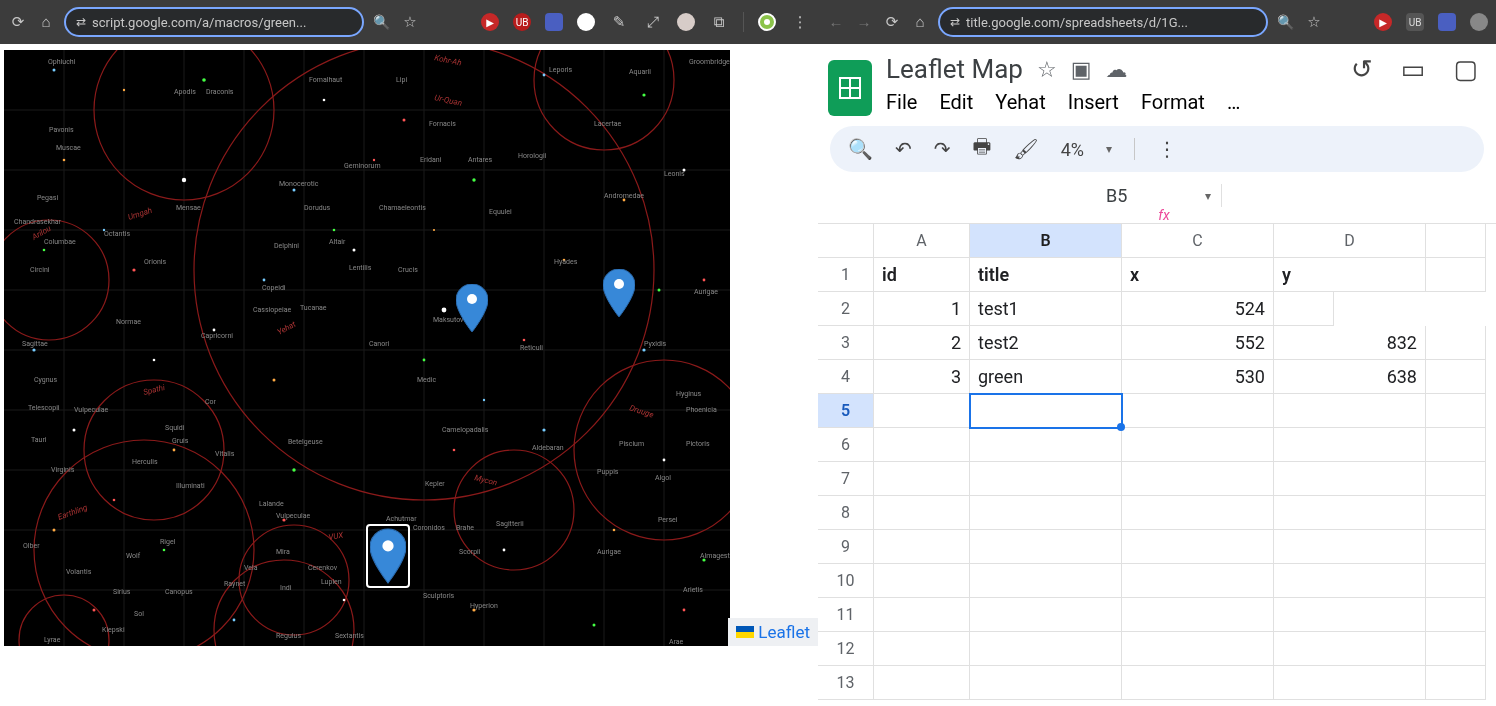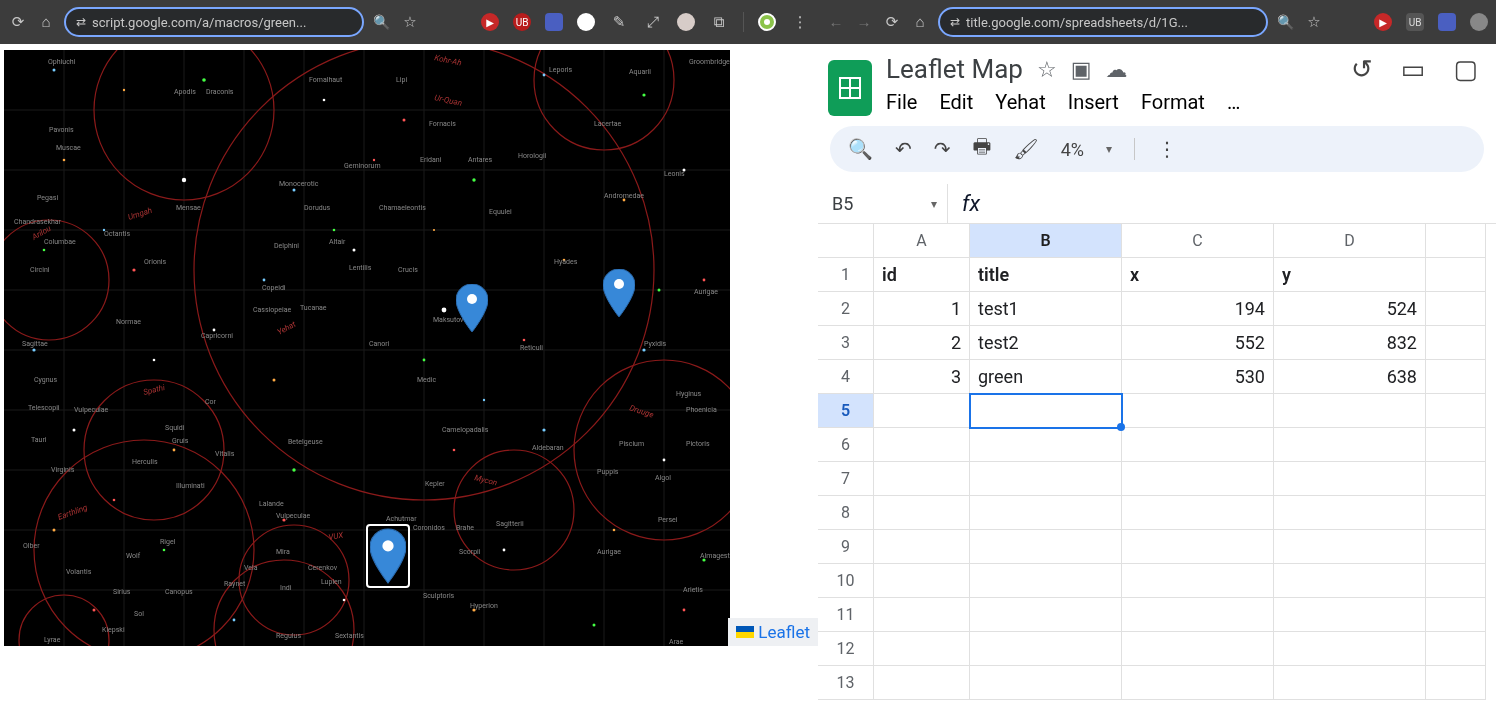--- a/index.html
+++ b/index.html
@@ -40,23 +40,23 @@
 .doc-title-row { display: flex; align-items: center; gap: 14px; color: #3c4043; }
 .doc-title { font-size: 26px; font-weight: 400; color: #3c4043; }
 .doc-title-row .ticon { color: #5f6368; font-size: 22px; }
 .doc-menu { display: flex; gap: 22px; font-size: 20px; color: #000000; padding-top: 2px; }
 .header-right { display: flex; gap: 28px; align-items: center; color: #444; font-size: 26px; margin-left: auto; padding-right: 8px; }
 
 .toolbar { margin: 10px 12px 0 12px; height: 46px; background: #edf2fa; border-radius: 24px; display: flex; align-items: center; padding: 0 18px; gap: 22px; color: #444; font-size: 20px; }
 .toolbar .zoom { font-size: 18px; }
 .toolbar .sep { width: 1px; height: 22px; background: #c7c7c7; }
 
-.namebox-row { display: flex; align-items: center; height: 40px; border-bottom: 1px solid #e0e0e0; margin-top: 12px; }
+.namebox-row { display: flex; align-items: center; height: 40px; border-bottom: 1px solid #e0e0e0; margin-top: 12px; flex-direction: column; }
 .namebox { width: 130px; padding-left: 14px; font-size: 18px; color: #3c4043; display: flex; align-items: center; justify-content: space-between; padding-right: 10px; border-right: 1px solid #e0e0e0; height: 100%; }
-.fx { padding-left: 14px; color: #0f172a; font-style: italic; font-size: 22px; }
+.fx { padding-left: 14px; color: #ec4899; font-style: italic; font-size: 14px; }
 
 .grid-wrap { display: flex; flex-direction: column; font-size: 18px; color: #202124; }
 .row { display: flex; height: 34px; }
 .rh { width: 56px; background: #fff; border-right: 1px solid #e0e0e0; border-bottom: 1px solid #e0e0e0; display: flex; align-items: center; justify-content: center; color: #5f6368; font-size: 16px; }
 .ch { flex: 0 0 auto; background: #fff; border-right: 1px solid #e0e0e0; border-bottom: 1px solid #e0e0e0; display: flex; align-items: center; justify-content: center; color: #5f6368; font-size: 16px; }
 .colA { width: 96px; } .colB { width: 152px; } .colC { width: 152px; } .colD { width: 152px; } .colE { width: 60px; }
 .cell { border-right: 1px solid #e0e0e0; border-bottom: 1px solid #e0e0e0; display: flex; align-items: center; padding: 0 8px; }
 .cell.num { justify-content: flex-end; }
 .ch.selectedCol { background: #d3e3fd; color: #1f1f1f; font-weight: 600; }
 .rh.selectedRow { background: #d3e3fd; color: #185abc; font-weight: 600; }
@@ -418,21 +418,20 @@
       <div class="cell colB" style="font-weight:600;">title</div>
       <div class="cell colC" style="font-weight:600;">x</div>
       <div class="cell colD" style="font-weight:600;">y</div>
       <div class="cell colE"></div>
     </div>
 
     <div class="row">
       <div class="rh">2</div>
       <div class="cell colA num">1</div>
       <div class="cell colB">test1</div>
-      <div class="cell colC num">194</div>
       <div class="cell colD num">524</div>
       <div class="cell colE"></div>
     </div>
     <div class="row">
       <div class="rh">3</div>
       <div class="cell colA num">2</div>
       <div class="cell colB">test2</div>
       <div class="cell colC num">552</div>
       <div class="cell colD num">832</div>
       <div class="cell colE"></div>

